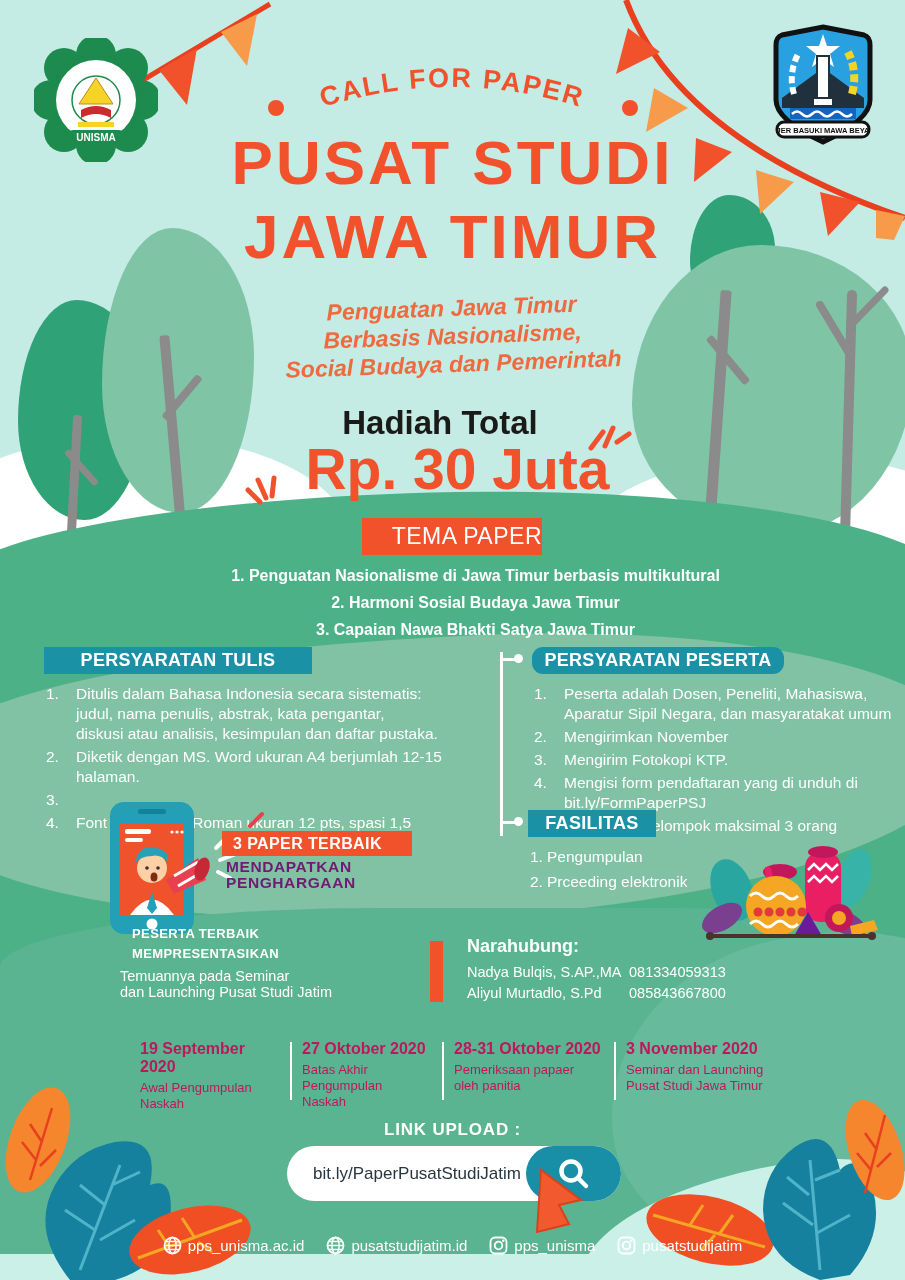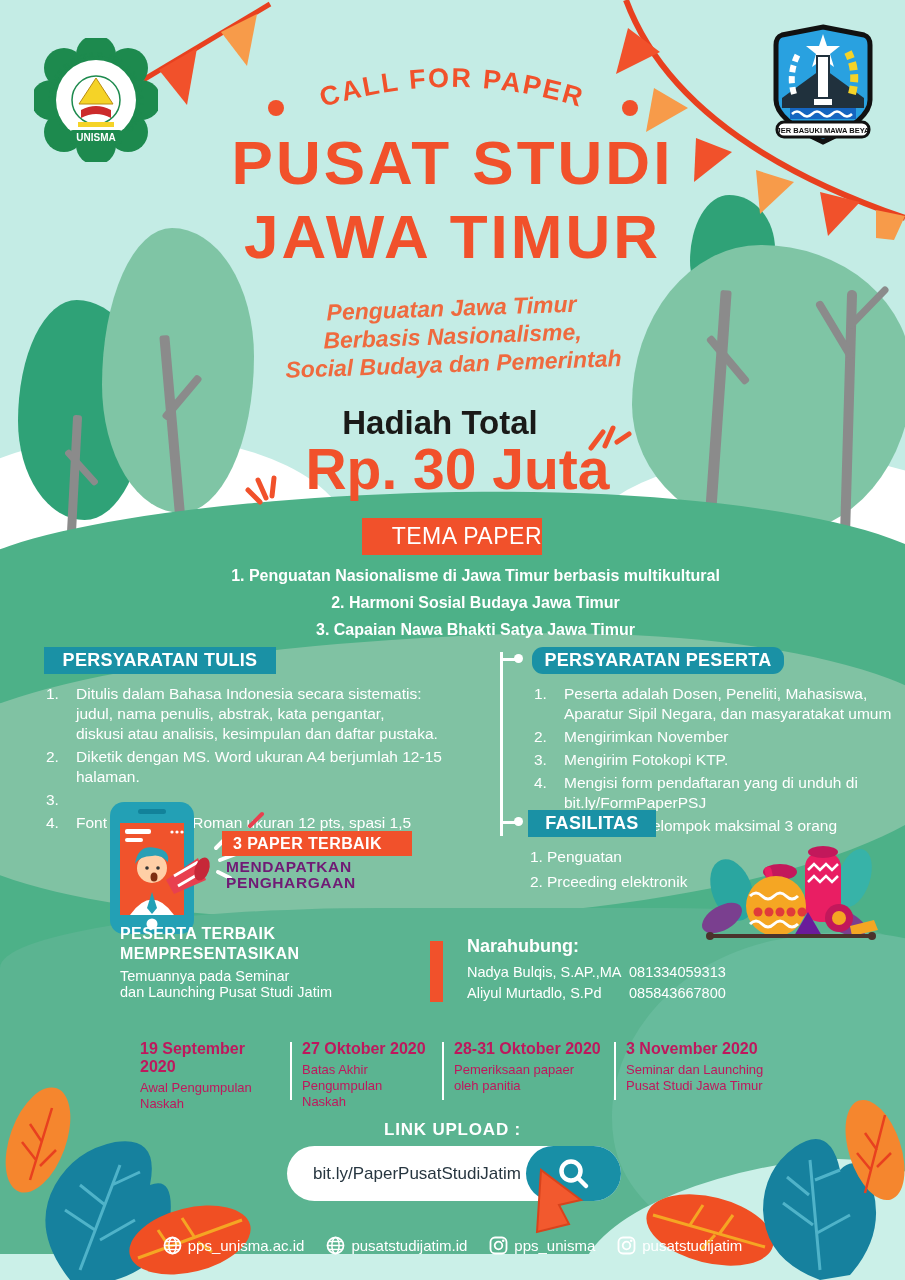--- a/index.html
+++ b/index.html
@@ -58,21 +58,21 @@
   .v-line{background:#fff;width:2.5px;}
   .h-tick{background:#fff;height:2.5px;width:16px;}
   .dot{background:#fff;border-radius:50%;width:9px;height:9px;}
 
   
   .award-banner{left:222px;top:831px;width:190px;height:25px;background:#f1512b;
     color:#fff;font-weight:bold;font-size:16px;line-height:25px;padding-left:11px;
     letter-spacing:.4px;z-index:6;}
   .award-lines{left:226px;top:859px;color:#701a75;font-weight:bold;font-size:15.5px;
     line-height:15.5px;letter-spacing:.6px;z-index:6;}
-  .present-bold{left:120px;top:924px;color:#fff;font-weight:bold;font-size:16px;
+  .present-bold{left:132px;top:924px;color:#fff;font-weight:bold;font-size:13px;
     line-height:20px;letter-spacing:.4px;z-index:6;}
   .present-normal{left:120px;top:968px;color:#fff;font-size:14.5px;line-height:16px;z-index:6;}
 
   
   .contact-bar{left:430px;top:941px;width:13px;height:61px;background:#f1512b;z-index:6;}
   .contact-head{left:467px;top:936px;color:#fff;font-weight:bold;font-size:18px;z-index:6;}
   .contact-rows{left:467px;top:962px;color:#fff;font-size:14.5px;line-height:21px;z-index:6;}
   .contact-row{display:flex;}
   .contact-name{width:162px;flex:none;}
 
@@ -219,21 +219,21 @@
     <path d="M6,18 L18,30 M16,8 L24,26 M32,6 L30,24" stroke="#f1512b" stroke-width="5" stroke-linecap="round" fill="none"></path>
   </svg>
 
   <div class="abs tema-box">TEMA PAPER</div>
   <div class="abs tema-items">
     <div>1. Penguatan Nasionalisme di Jawa Timur berbasis multikultural</div>
     <div>2. Harmoni Sosial Budaya Jawa Timur</div>
     <div>3. Capaian Nawa Bhakti Satya Jawa Timur</div>
   </div>
 
-  <div class="abs sec-head" style="left:44px;top:647px;width:232px;height:27px;">PERSYARATAN TULIS</div>
+  <div class="abs sec-head" style="left:44px;top:647px;width:268px;height:27px;">PERSYARATAN TULIS</div>
   <div class="abs req-list" style="left:46px;top:684px;width:460px;">
     <div class="req-item">
         <span class="req-num">1.</span>
         <span class="req-text">Ditulis dalam Bahasa Indonesia secara sistematis:
 judul, nama penulis, abstrak, kata pengantar,
 diskusi atau analisis, kesimpulan dan daftar pustaka.</span>
       </div>
     <div class="req-item">
         <span class="req-num">2.</span>
         <span class="req-text">Diketik dengan MS. Word ukuran A4 berjumlah 12-15 halaman.</span>
@@ -276,21 +276,21 @@
     <div class="req-item">
         <span class="req-num">5.</span>
         <span class="req-text">Peserta berkelompok maksimal 3 orang</span>
       </div>
   </div>
 
   <div class="abs sec-head" style="left:528px;top:810px;width:128px;height:27px;">FASILITAS</div>
   <div class="abs req-list" style="left:530px;top:846px;width:250px;line-height:22px;">
     <div class="req-item">
         <span class="req-num narrow">1.</span>
-        <span class="req-text">Penguatan</span>
+        <span class="req-text">Pengumpulan</span>
       </div>
     <div class="req-item">
         <span class="req-num narrow">2.</span>
         <span class="req-text">Prceeding elektronik</span>
       </div>
   </div>
 
   <svg class="abs" style="left:702px;top:830px;z-index:6;" width="180" height="112" viewBox="0 0 180 112">
     <ellipse cx="30" cy="60" rx="20" ry="32" fill="#2aa6a0" transform="rotate(-20 30 60)"></ellipse>
     <ellipse cx="152" cy="48" rx="16" ry="30" fill="#37b3a8" transform="rotate(18 152 48)"></ellipse>

